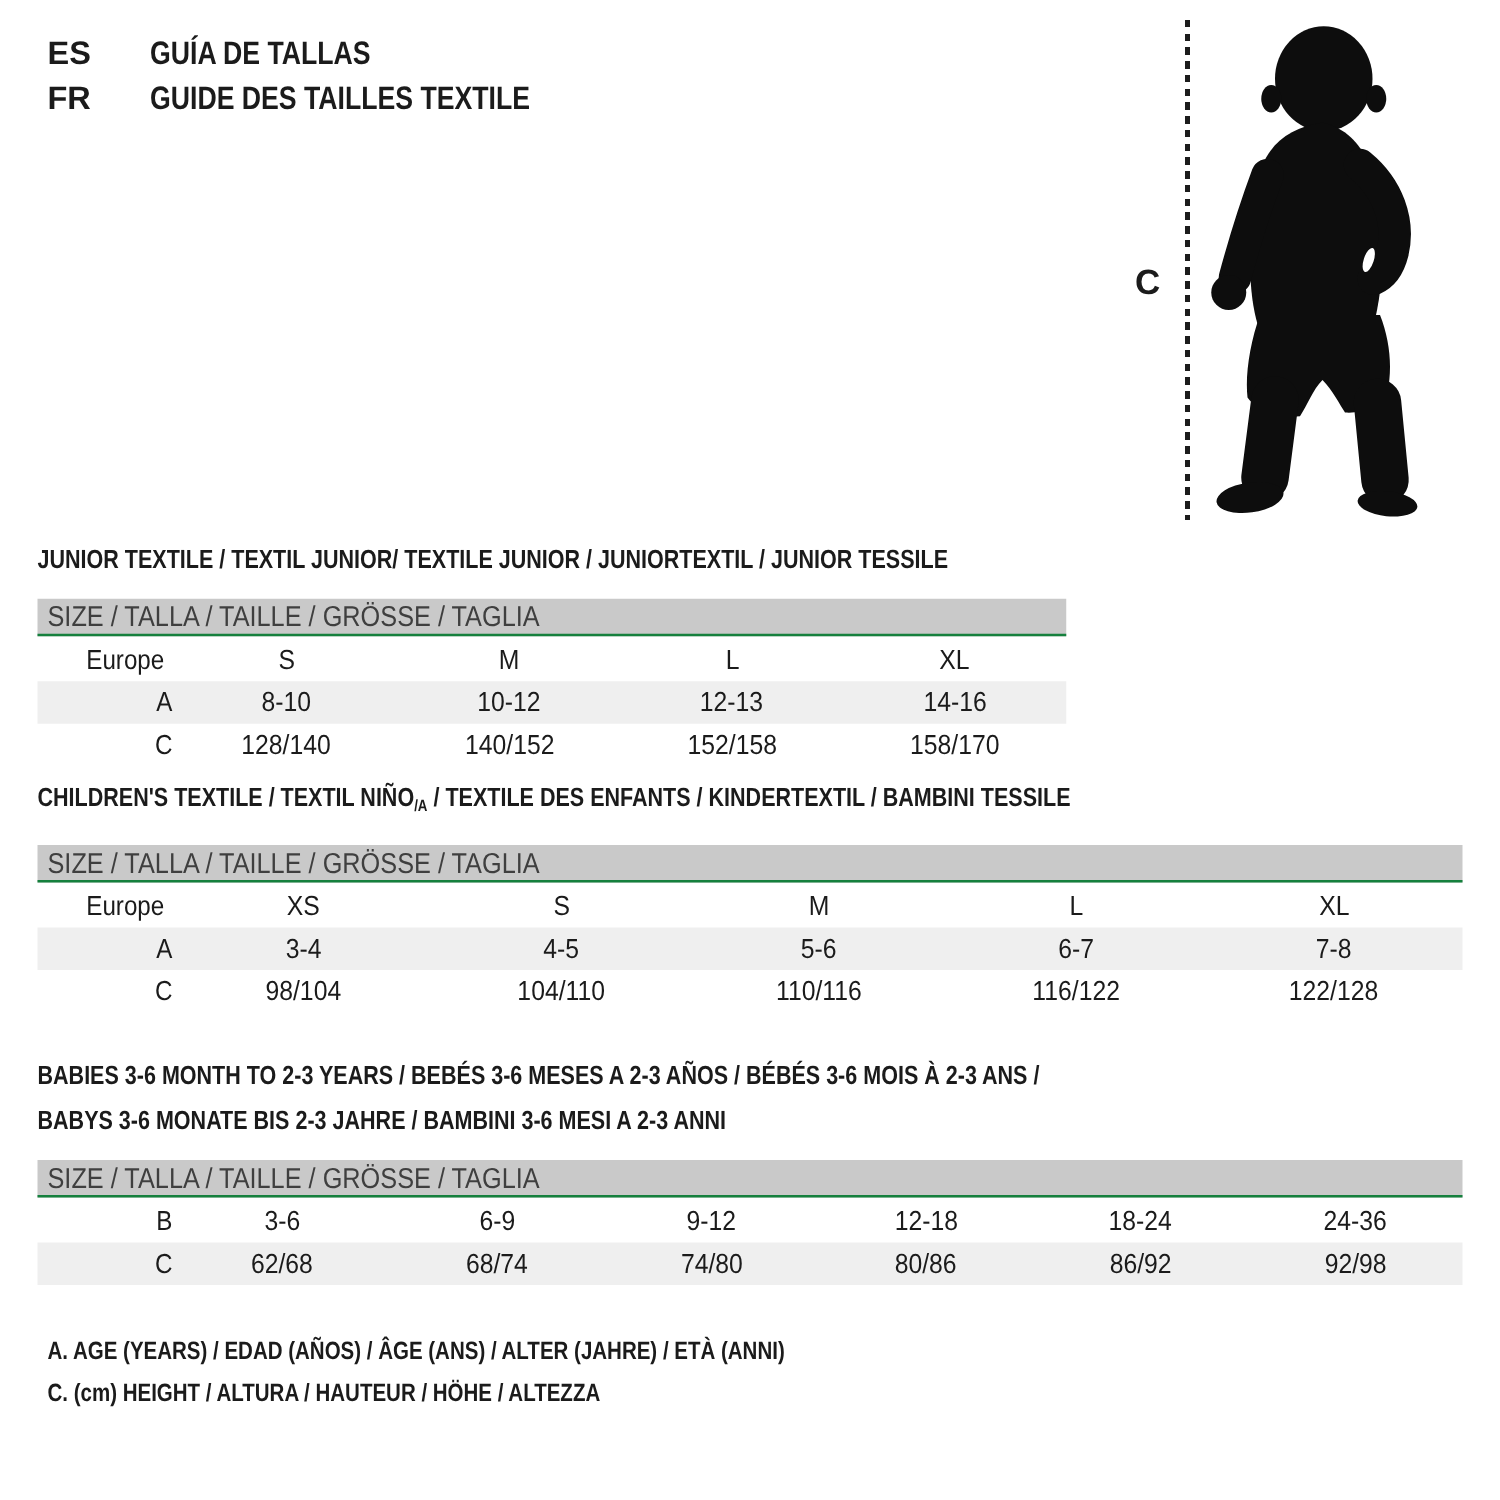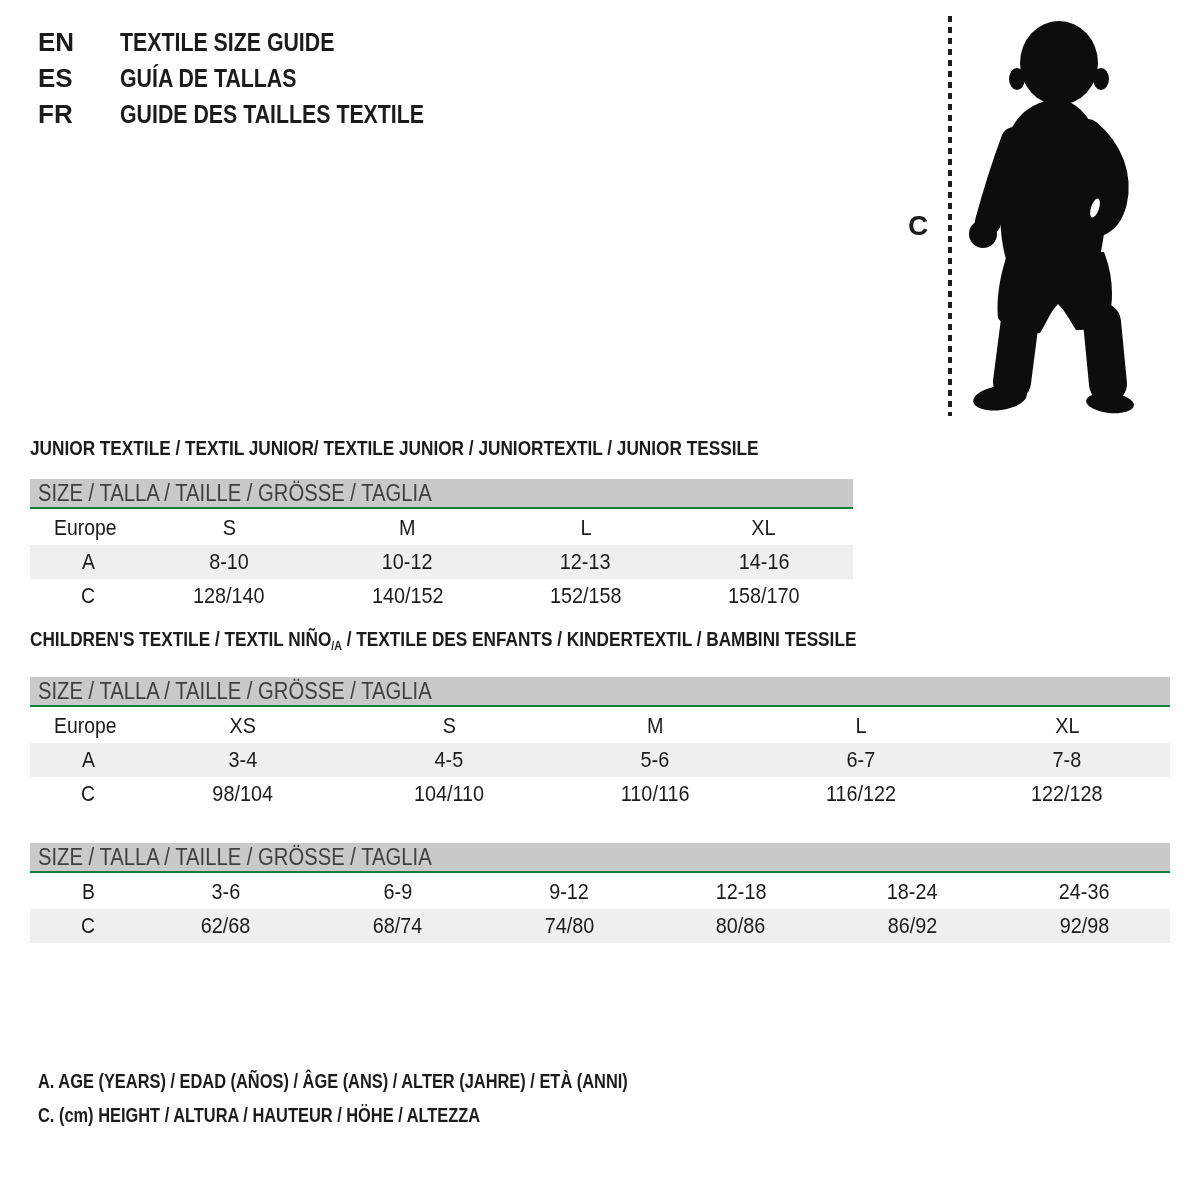--- a/index.html
+++ b/index.html
@@ -33,38 +33,34 @@
   .section-babies{top:843px;width:1140px;}
   .section-title{font-weight:bold;font-size:21px;margin:0 14px 13px 0;}
   .title-line{line-height:36px;white-space:nowrap;}
   .sub{font-size:13px;vertical-align:-4px;}
   .size-banner{
     height:30px;background:var(--banner-bg,#c9c9c9);color:var(--banner-text,#3f3f3f);
     display:flex;align-items:center;padding-left:8px;box-sizing:border-box;
     font-size:23px;font-weight:500;border-bottom:2px solid #15803d;margin-bottom:2px;
   }
   .row{display:flex;height:34px;align-items:center;font-size:22px;}
-  .row .label{width:110px;flex:none;padding-left:8px;box-sizing:border-box;text-align:center;}
+  .row .label{width:110px;flex:none;padding-left:8px;box-sizing:border-box;text-align:right;}
   .row .cell{flex:1;text-align:center;}
   .shaded{background:var(--row-shade,#efefef);}
 
   
   .footer{position:absolute;left:38px;top:1064px;font-weight:bold;font-size:20px;}
   .footer-line{line-height:34px;white-space:nowrap;}
 </style>
 </head>
 <body>
 
 <div class="page" style="--banner-bg: #c9c9c9; --banner-text: #3f3f3f; --row-shade: #efefef; --text: #1b1b1b;">
 
   <div class="lang-block">
-      <div class="lang-row">
-        <span class="lang-code">EN</span>
-        <span class="cond">TEXTILE SIZE GUIDE</span>
-      </div>
       <div class="lang-row">
         <span class="lang-code">ES</span>
         <span class="cond">GUÍA DE TALLAS</span>
       </div>
       <div class="lang-row">
         <span class="lang-code">FR</span>
         <span class="cond">GUIDE DES TAILLES TEXTILE</span>
       </div>
     </div>
 
@@ -159,20 +155,24 @@
           <div class="label"><span class="cond-b">C</span></div>
           <div class="cell"><span class="cond-c">98/104</span></div>
           <div class="cell"><span class="cond-c">104/110</span></div>
           <div class="cell"><span class="cond-c">110/116</span></div>
           <div class="cell"><span class="cond-c">116/122</span></div>
           <div class="cell"><span class="cond-c">122/128</span></div>
         </div>
       </div>
     </section>
   <section class="section section-babies">
+      <div class="section-title">
+        <div class="title-line"><span class="cond"><span>BABIES 3-6 MONTH TO 2-3 YEARS / BEBÉS 3-6 MESES A 2-3 AÑOS / BÉBÉS 3-6 MOIS À 2-3 ANS /</span></span></div>
+        <div class="title-line"><span class="cond"><span>BABYS 3-6 MONATE BIS 2-3 JAHRE / BAMBINI 3-6 MESI A 2-3 ANNI</span></span></div>
+      </div>
       <div class="size-banner">
         <span class="cond-b">SIZE / TALLA / TAILLE / GRÖSSE / TAGLIA</span>
       </div>
       <div class="gtable">
         <div class="row ">
           <div class="label"><span class="cond-b">B</span></div>
           <div class="cell"><span class="cond-c">3-6</span></div>
           <div class="cell"><span class="cond-c">6-9</span></div>
           <div class="cell"><span class="cond-c">9-12</span></div>
           <div class="cell"><span class="cond-c">12-18</span></div>

